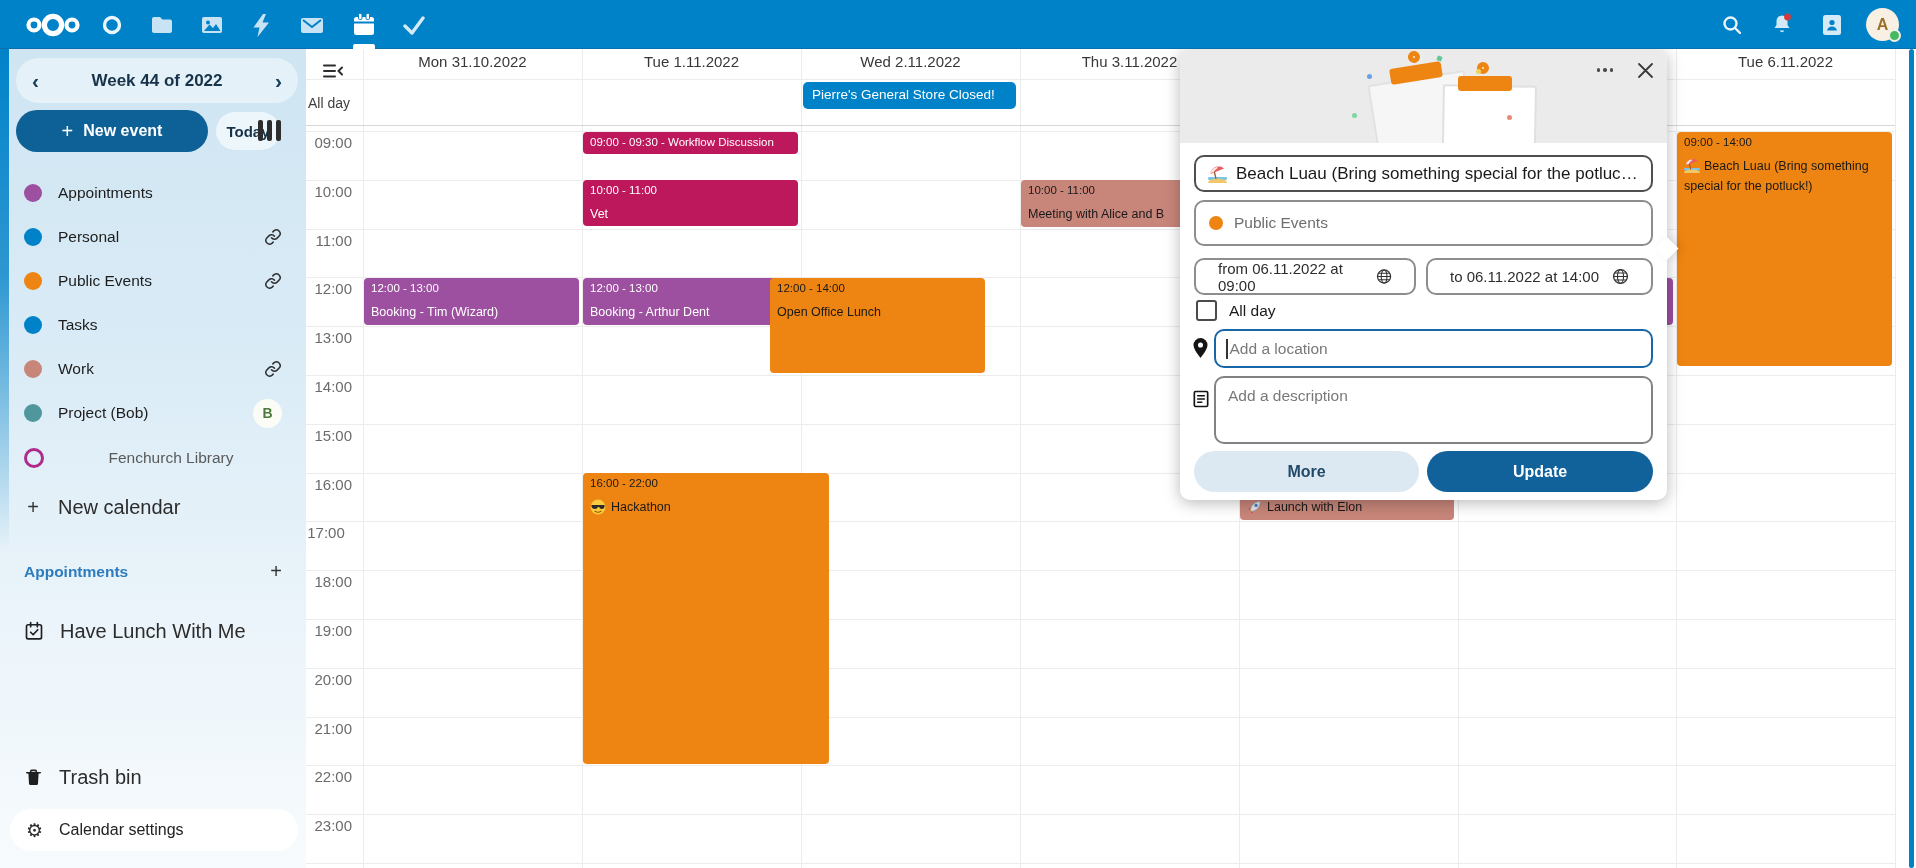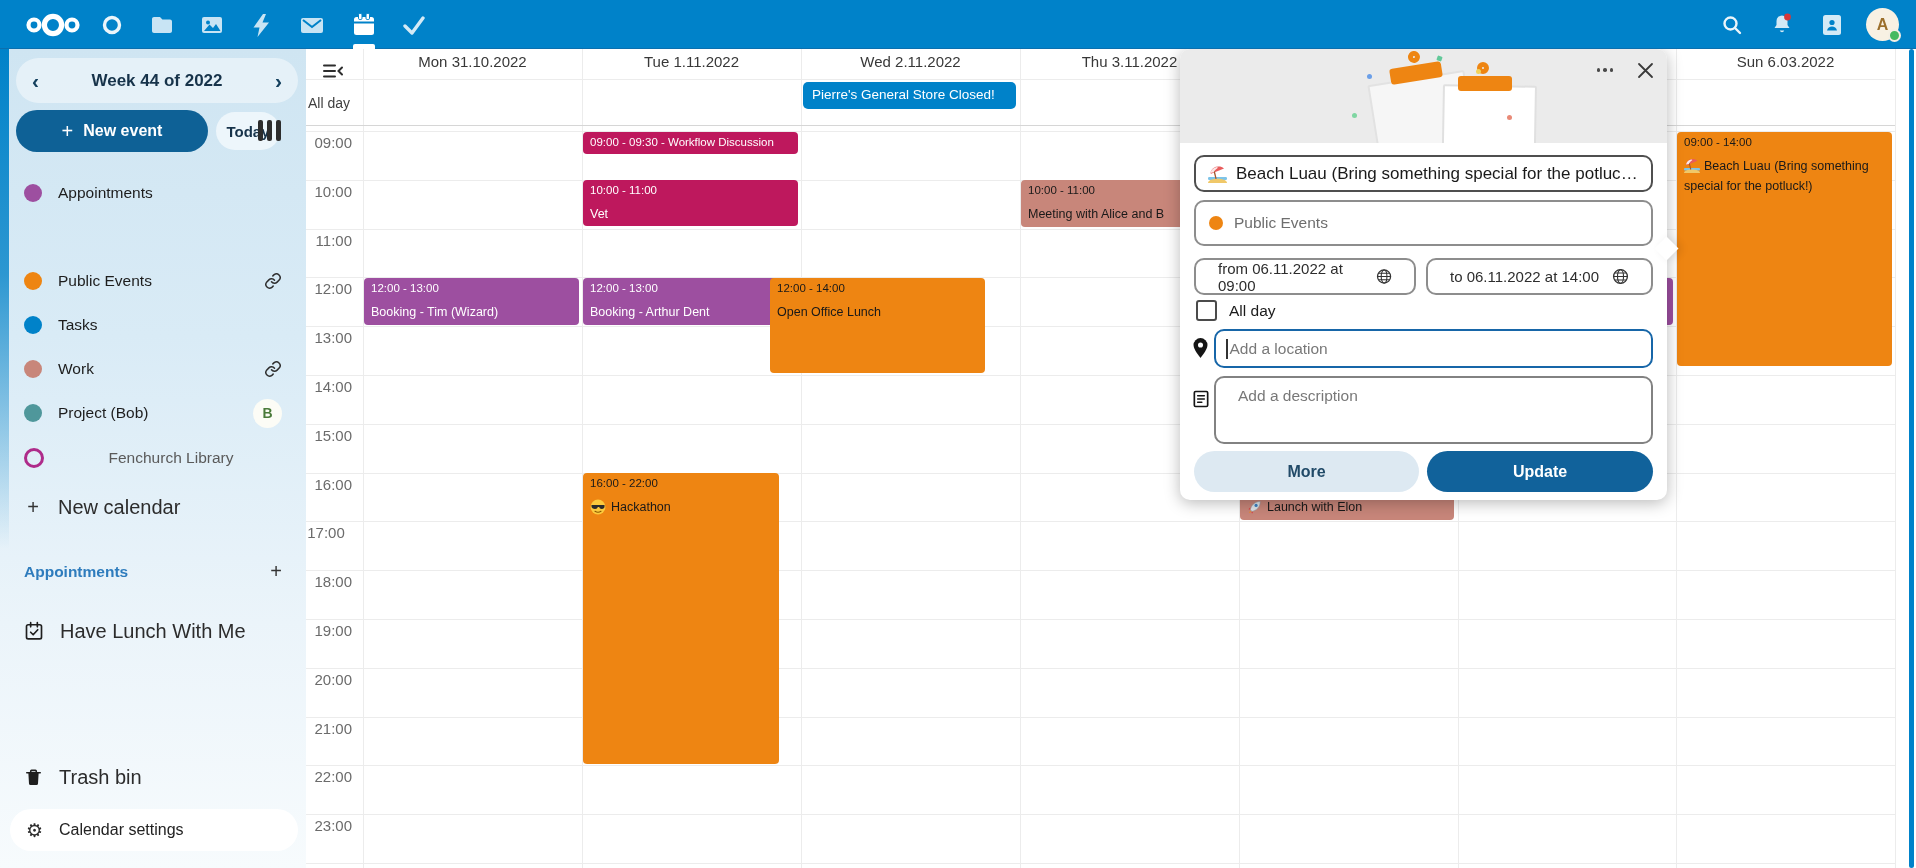--- a/index.html
+++ b/index.html
@@ -81,21 +81,21 @@
   .pi-title{left:14px;top:106px;width:459px;height:37px;border:2px solid #4f4f4f;padding:0 12px;gap:9px;font-size:17px;color:#1a1a1a;}
   .pi-title .val{white-space:nowrap;overflow:hidden;text-overflow:ellipsis;flex:1;}
   .pi-cal{left:14px;top:151px;width:459px;height:46px;border:2px solid #8d8d8d;padding:0 13px;gap:11px;font-size:15.5px;color:#6e6e6e;cursor:pointer;}
   .pi-cal .dot{width:14px;height:14px;border-radius:50%;background:#ee8512;}
   .pi-date{top:209px;height:37px;border:2px solid #8d8d8d;padding:0 22px;font-size:15px;color:#2d2d2d;justify-content:space-between;cursor:pointer;}
   .chkrow{left:16px;top:251px;display:flex;align-items:center;gap:12px;cursor:pointer;}
   .chk{width:17px;height:17px;border:2px solid #4b4b4b;border-radius:3px;background:#fff;}
   .chkrow .lb{font-size:15.5px;color:#1b1b1b;}
   .pi-loc{left:34px;top:280px;width:439px;height:39px;border:2px solid #1766a8;padding:0 10px;font-size:15.5px;color:#787878;gap:2px;}
   .caret{width:1.5px;height:20px;background:#333;}
-  .pi-desc{left:34px;top:327px;width:439px;height:68px;border:2px solid #828282;padding:9px 22px;font-size:15.5px;color:#787878;align-items:flex-start;cursor:text;}
+  .pi-desc{left:34px;top:327px;width:439px;height:68px;border:2px solid #828282;padding:9px 12px;font-size:15.5px;color:#787878;align-items:flex-start;cursor:text;}
   .btn-more{left:14px;top:402px;width:225px;height:41px;border-radius:21px;background:#dde9f2;color:#214a68;
      display:flex;align-items:center;justify-content:center;font-size:16px;font-weight:bold;cursor:pointer;}
   .btn-update{left:247px;top:402px;width:226px;height:41px;border-radius:21px;background:#11629b;color:#fff;
      display:flex;align-items:center;justify-content:center;font-size:16px;font-weight:bold;cursor:pointer;}
   .poparrow{right:-8px;top:191px;width:17px;height:17px;background:#fff;transform:rotate(45deg);box-shadow:3px -3px 8px rgba(0,0,0,.10);}
   svg{display:block;}
 </style>
 </head>
 <body>
 
@@ -196,20 +196,30 @@
     <div class="abs viewtoggle">
         <i></i>
         <i></i>
         <i></i>
       </div>
 
     <div class="abs calrow" style="top:122px;">
       <span class="caldot" style="background:#9d4fa0;"></span>
       <span class="callabel">Appointments</span>
     </div>
+    <div class="abs calrow" style="top:166px;">
+      <span class="caldot" style="background:#0082c9;"></span>
+      <span class="callabel">Personal</span>
+      <svg class="shareicon" width="18" height="18" viewBox="0 0 24 24">
+        <g fill="none" stroke="#2f2f2f" stroke-width="2" stroke-linecap="round">
+          <path d="M10 13a5 5 0 0 0 7.5.5l3-3a5 5 0 0 0-7-7l-1.7 1.7"></path>
+          <path d="M14 11a5 5 0 0 0-7.5-.5l-3 3a5 5 0 0 0 7 7l1.7-1.7"></path>
+        </g>
+      </svg>
+    </div>
     <div class="abs calrow" style="top:210px;">
       <span class="caldot" style="background:#ee8512;"></span>
       <span class="callabel">Public Events</span>
       <svg class="shareicon" width="18" height="18" viewBox="0 0 24 24">
         <g fill="none" stroke="#2f2f2f" stroke-width="2" stroke-linecap="round">
           <path d="M10 13a5 5 0 0 0 7.5.5l3-3a5 5 0 0 0-7-7l-1.7 1.7"></path>
           <path d="M14 11a5 5 0 0 0-7.5-.5l-3 3a5 5 0 0 0 7 7l1.7-1.7"></path>
         </g>
       </svg>
     </div>
@@ -270,21 +280,21 @@
       <span class="lb">Calendar settings</span>
     </div>
   </div>
 
   <div class="abs dayhead" style="left:363px;">Mon 31.10.2022</div>
   <div class="abs dayhead" style="left:582px;">Tue 1.11.2022</div>
   <div class="abs dayhead" style="left:801px;">Wed 2.11.2022</div>
   <div class="abs dayhead" style="left:1020px;">Thu 3.11.2022</div>
   <div class="abs dayhead" style="left:1239px;">Fri 4.11.2022</div>
   <div class="abs dayhead" style="left:1458px;">Sat 5.11.2022</div>
-  <div class="abs dayhead" style="left:1676px;">Sun 6.03.2022</div>
+  <div class="abs dayhead" style="left:1676px;">Tue 6.11.2022</div>
 
   <div class="abs colline" style="left:363px;"></div>
   <div class="abs colline" style="left:582px;"></div>
   <div class="abs colline" style="left:801px;"></div>
   <div class="abs colline" style="left:1020px;"></div>
   <div class="abs colline" style="left:1239px;"></div>
   <div class="abs colline" style="left:1458px;"></div>
   <div class="abs colline" style="left:1676px;"></div>
   <div class="abs colline" style="left:1895px;"></div>
 
@@ -346,21 +356,21 @@
   <div class="abs event ev-orange" style="left:770px;top:278px;width:215px;height:95px;">
     <div class="tm">12:00 - 14:00</div>
     <div class="tt">Open Office Lunch</div>
   </div>
 
   <div class="abs event ev-salmon" style="left:1021px;top:180px;width:215px;height:47px;">
     <div class="tm">10:00 - 11:00</div>
     <div class="tt">Meeting with Alice and B</div>
   </div>
 
-  <div class="abs event ev-orange" style="left:583px;top:473px;width:196px;height:291px;">
+  <div class="abs event ev-orange" style="left:583px;top:473px;width:246px;height:291px;">
     <div class="tm">16:00 - 22:00</div>
     <div class="tt">
       <svg width="16" height="16" viewBox="0 0 16 16">
         <circle cx="8" cy="8" r="7.4" fill="#fcca3d"></circle>
         <path d="M1.5 6h13v1.6c0 1.4-1 2.4-2.6 2.4-1.5 0-2.4-.8-2.7-2h-1.4c-.3 1.2-1.2 2-2.7 2C3 10 1.5 9 1.5 7.6z" fill="#2b2b2b"></path>
         <path d="M5 12.3c1.8 1.2 4.2 1.2 6 0" fill="none" stroke="#8a5a00" stroke-width="1.1" stroke-linecap="round"></path>
       </svg>
       <span>Hackathon</span>
     </div>
   </div>

